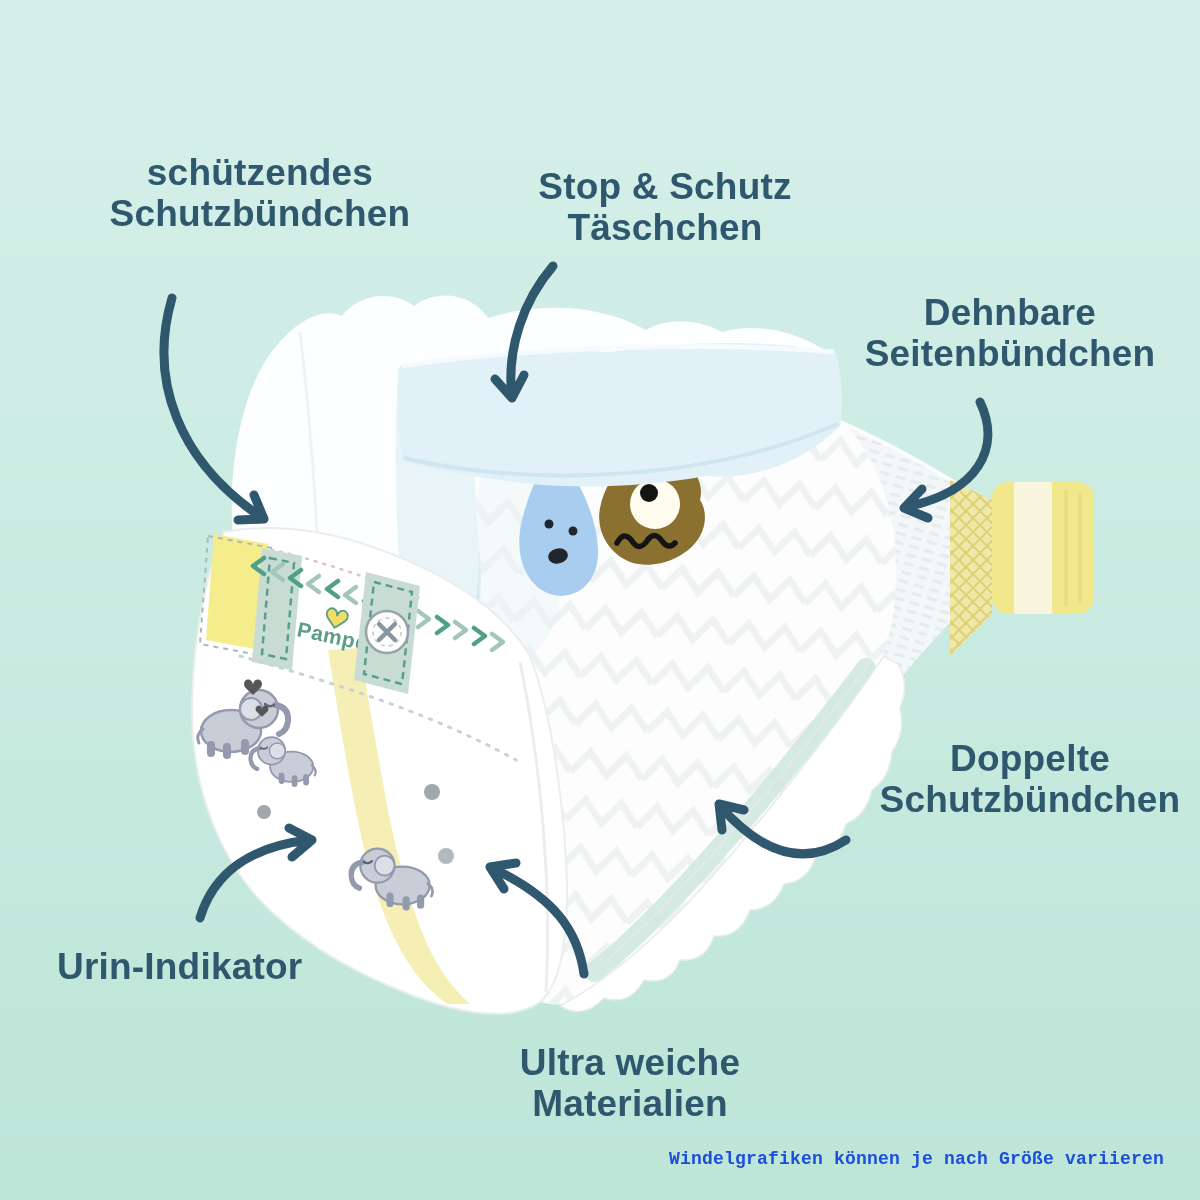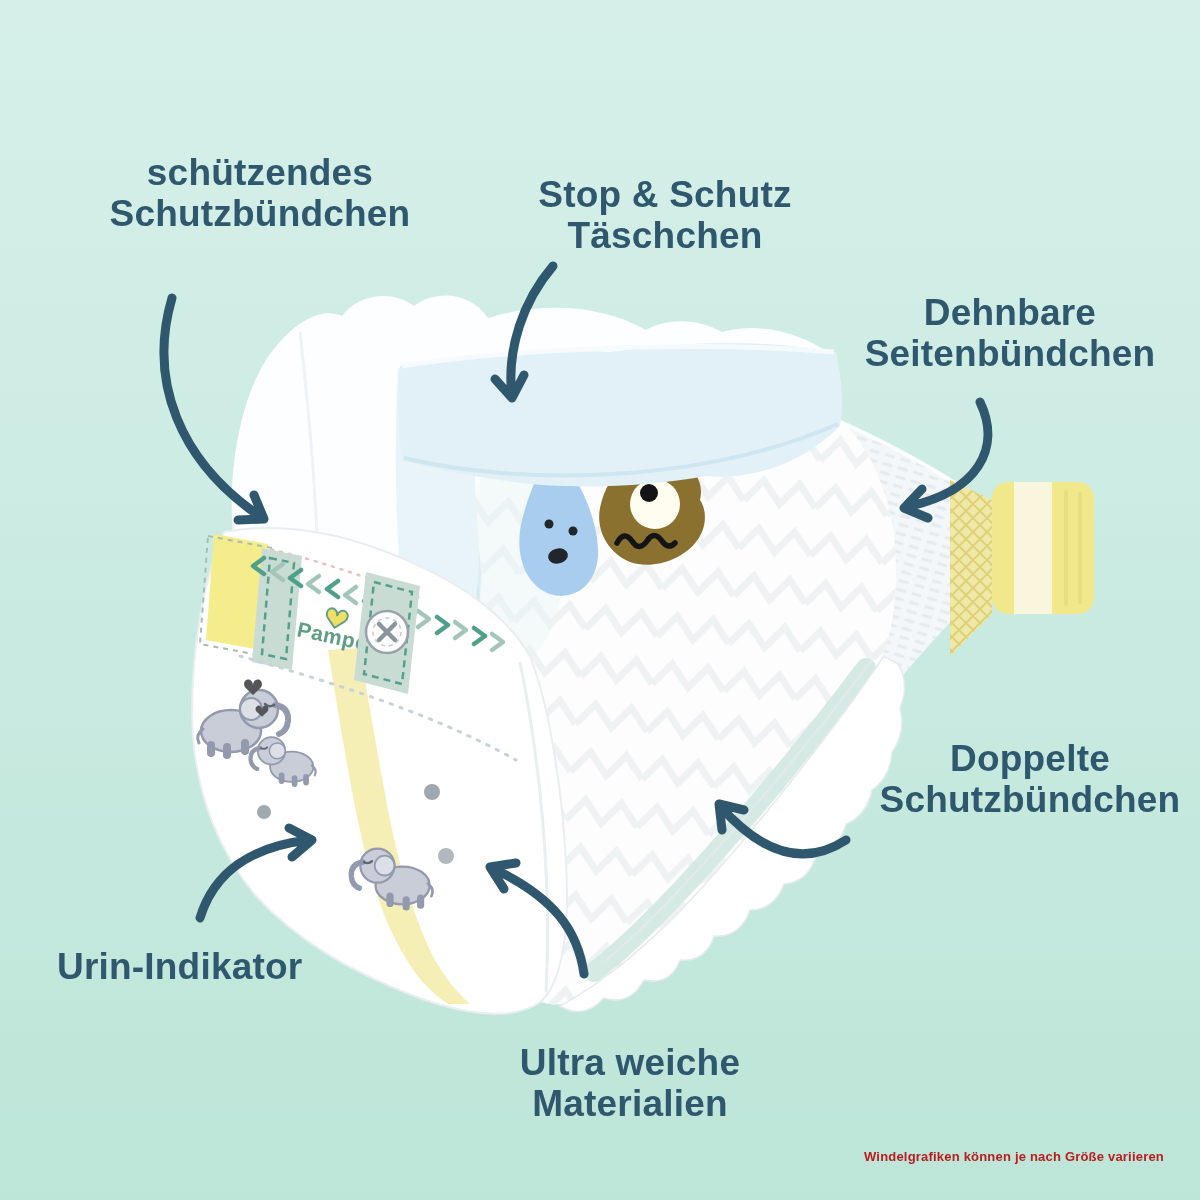--- a/index.html
+++ b/index.html
@@ -9,28 +9,28 @@
     font-family:"Liberation Sans","DejaVu Sans",sans-serif;
   }
   .stage{position:absolute;inset:0;width:1200px;height:1200px;}
   svg.diaper{position:absolute;left:0;top:0;}
   .label{
     position:absolute;text-align:center;font-weight:700;color:#2f586e;
     font-size:37px;line-height:41px;letter-spacing:.2px;
   }
   .label .ln{display:block;}
   .l1{left:40px;top:152px;width:440px;}
-  .l2{left:465px;top:174px;width:400px;}
+  .l2{left:465px;top:166px;width:400px;}
   .l3{left:810px;top:292px;width:400px;}
   .l4{left:830px;top:738px;width:400px;}
   .l5{left:57px;top:946px;width:340px;text-align:left;}
   .l6{left:430px;top:1018px;width:400px;margin-top:24px;}
   .disclaimer{
     position:absolute;top:1149px;right:36px;
-    font-size:13px;font-weight:700;color:#b91c1c;letter-spacing:.2px;
+    font-size:18px;font-weight:700;color:#1d4ed8;letter-spacing:.2px;font-family:Liberation Mono, monospace;
   }
 </style>
 </head>
 <body>
 
 <div class="stage">
 
   <svg class="diaper" width="1200" height="1200" viewBox="0 0 1200 1200">
     <defs>
       <pattern id="mesh" width="72" height="48" patternUnits="userSpaceOnUse" patternTransform="rotate(6)">

